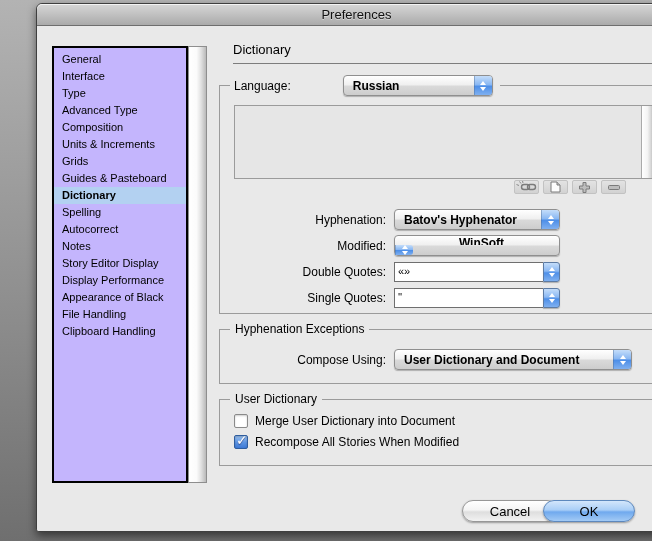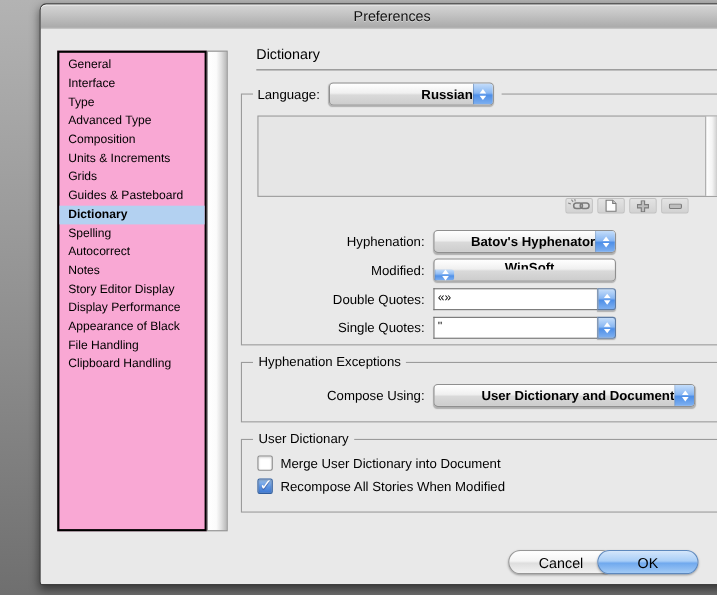--- a/index.html
+++ b/index.html
@@ -15,42 +15,42 @@
     background:linear-gradient(180deg,#d6d6d6 0%,#c3c3c3 45%,#aaaaaa 100%);
     border-bottom:1px solid #6e6e6e;border-radius:5px 5px 0 0;
     box-shadow:inset 0 1px 0 rgba(255,255,255,.7);
     text-align:center;line-height:21px;font-size:13px;color:#111;
     text-shadow:0 1px 0 rgba(255,255,255,.45);}
 
   .content{position:absolute;left:0;top:23px;right:0;bottom:0;background:#e9e9e9;}
 
   
   .side-list{position:absolute;left:15px;top:19px;width:136px;height:437px;
-    background:#f9a8d4;border:2px solid #000;padding-top:3px;}
+    background:#c4b5fd;border:2px solid #000;padding-top:3px;}
   .side-item{height:17px;line-height:17px;font-size:11px;padding-left:8px;color:#000;
     white-space:nowrap;overflow:hidden;}
   .side-item.selected{background:#b3d1f1;font-weight:bold;}
   .side-scroll{position:absolute;left:151px;top:19px;width:19px;height:437px;
     border:1px solid #8e8e8e;
     background:linear-gradient(90deg,#ffffff 0%,#fbfbfb 45%,#e2e2e2 70%,#b9b9b9 100%);}
 
   
   .panel-heading{position:absolute;left:196px;top:15px;font-size:13px;color:#000;}
   .heading-rule{position:absolute;left:196px;top:36px;width:435px;height:1px;background:#7d7d7d;}
 
   .groupbox{position:absolute;border:1px solid #9b9b9b;}
   .group-label{position:absolute;top:-8px;left:10px;background:#e9e9e9;
     padding:0 5px;font-size:12px;color:#000;line-height:15px;}
 
   
   .popup{height:21px;border:1px solid #8f8f8f;border-radius:4px;
     background:linear-gradient(180deg,#ffffff 0%,#f0f0f0 45%,#d9d9d9 55%,#cdcdcd 100%);
     box-shadow:0 1px 1px rgba(0,0,0,.25);display:flex;align-items:center;position:relative;}
   .popup-text{flex:1;font-size:12px;font-weight:bold;color:#000;padding-left:9px;
-    white-space:nowrap;overflow:hidden;text-align:right;}
+    white-space:nowrap;overflow:hidden;}
   .popup-cap{width:18px;align-self:stretch;border-radius:0 3px 3px 0;
     border-left:1px solid rgba(80,110,150,.45);
     background:linear-gradient(180deg,#c4ddfa 0%,#8ab8f3 45%,#4e8fe8 55%,#7fb0f0 100%);
     display:flex;flex-direction:column;align-items:center;justify-content:center;gap:2px;}
   .tri-up{width:0;height:0;border-left:3.5px solid transparent;border-right:3.5px solid transparent;
     border-bottom:4px solid #fff;}
   .tri-down{width:0;height:0;border-left:3.5px solid transparent;border-right:3.5px solid transparent;
     border-top:4px solid #fff;}
 
   
@@ -125,21 +125,21 @@
         <div class="side-item">Appearance of Black</div>
         <div class="side-item">File Handling</div>
         <div class="side-item">Clipboard Handling</div>
       </div>
     <div class="side-scroll"></div>
 
     <div class="panel-heading">Dictionary</div>
     <div class="heading-rule"></div>
 
     <div class="groupbox" style="left:182px;top:58px;width:449px;height:229px;">
-      <div style="position:absolute;top:-11px;left:10px;display:flex;align-items:center;background:#e9e9e9;padding:0 7px 0 4px;">
+      <div style="position:absolute;top:-11px;left:10px;display:flex;align-items:center;background:#e9e9e9;padding:0 7px 0 4px;gap:44px;">
         <span class="form-label" style="width:auto;padding-right:8px;">Language:</span>
         <div class="popup" style="width:150px;">
           <span class="popup-text">Russian</span>
           <span class="popup-cap">
               <span class="tri-up"></span>
               <span class="tri-down"></span>
             </span>
         </div>
       </div>
 

